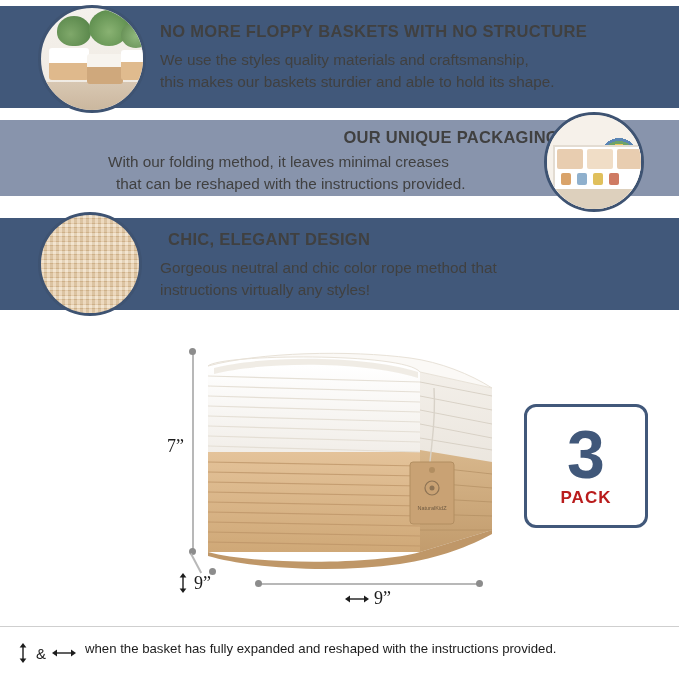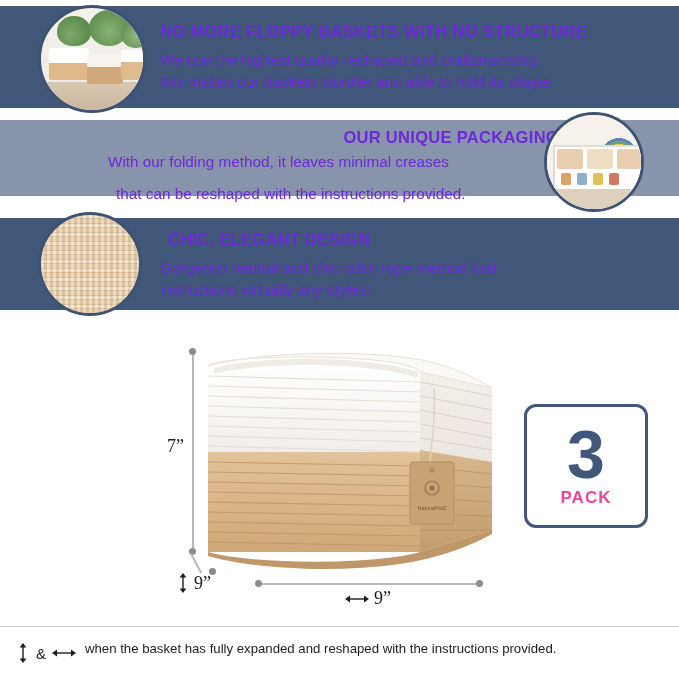--- a/index.html
+++ b/index.html
@@ -22,21 +22,21 @@
     width: 679px;
     box-sizing: border-box;
   }
   .band {
     position: absolute;
     box-sizing: border-box;
   }
   .band-text {
     position: absolute;
     box-sizing: border-box;
-    color: #6d28d9;
+    color: #404040;
   }
   .band-title {
     font-size: 16.5px;
     font-weight: bold;
     letter-spacing: 0.3px;
     line-height: 1.1;
     white-space: nowrap;
   }
   .band-body {
     font-size: 15.3px;
@@ -165,21 +165,21 @@
     font-size: 68px;
     line-height: 0.9;
     font-weight: bold;
     color: #41587a;
     font-family: "Liberation Sans", sans-serif;
   }
   #pack-badge .word {
     font-size: 17px;
     letter-spacing: 1px;
     font-weight: bold;
-    color: #ec4899;
+    color: #b91c1c;
     margin-top: 2px;
   }
 
   
   #footnote {
     position: absolute;
     left: 0; top: 626px;
     width: 679px;
     height: 47px;
     border-top: 1px solid #cfcfcf;
@@ -200,39 +200,39 @@
   }
   .icon-v { width: 14px; height: 20px; }
   .icon-h { width: 24px; height: 14px; }
 </style>
 </head>
 <body>
 
 <div class="banner" id="feature-1">
   <div class="band" style="left:0;top:6px;width:679px;height:102px;background:#41587a;"></div>
   <div class="band-text band-title" style="left:160px;top:22px;">NO MORE FLOPPY BASKETS WITH NO STRUCTURE</div>
-  <div class="band-text band-body" style="left:160px;top:50px;">We use the highest quality reshaped and craftsmanship,</div>
+  <div class="band-text band-body" style="left:160px;top:50px;">We use the styles quality materials and craftsmanship,</div>
   <div class="band-text band-body" style="left:160px;top:72px;">this makes our baskets sturdier and able to hold its shape.</div>
 
   <div class="bubble ph1" style="left:38px;top:5px;width:108px;height:108px;">
     <div class="plantA"></div>
       <div class="plantB"></div>
       <div class="plantC"></div>
     <div class="shelf"></div>
     <div class="basketA"></div>
       <div class="basketB"></div>
       <div class="basketC"></div>
   </div>
 </div>
 
 <div class="banner" id="feature-2">
   <div class="band" style="left:0;top:120px;width:679px;height:76px;background:#8894ac;"></div>
   <div class="band-text band-title" style="right:120px;top:128px;text-align:right;">OUR UNIQUE PACKAGING</div>
   <div class="band-text band-body" style="left:108px;top:152px;">With our folding method, it leaves minimal creases</div>
-  <div class="band-text band-body" style="left:116px;top:184px;text-align:center;">that can be reshaped with the instructions provided.</div>
+  <div class="band-text band-body" style="left:116px;top:174px;text-align:center;">that can be reshaped with the instructions provided.</div>
 
   <div class="bubble ph2" style="left:544px;top:112px;width:100px;height:100px;">
     <div class="wall"></div>
     <div class="rainbow"></div>
     <div class="shelfunit"></div>
     <div class="cube" style="left:10px;top:34px;"></div>
     <div class="cube" style="left:40px;top:34px;background:#f0ddc6;"></div>
     <div class="cube" style="left:70px;top:34px;"></div>
     <div class="toy" style="left:14px;top:58px;background:#d9a36a;"></div>
     <div class="toy" style="left:30px;top:58px;background:#8fb0cd;"></div>

